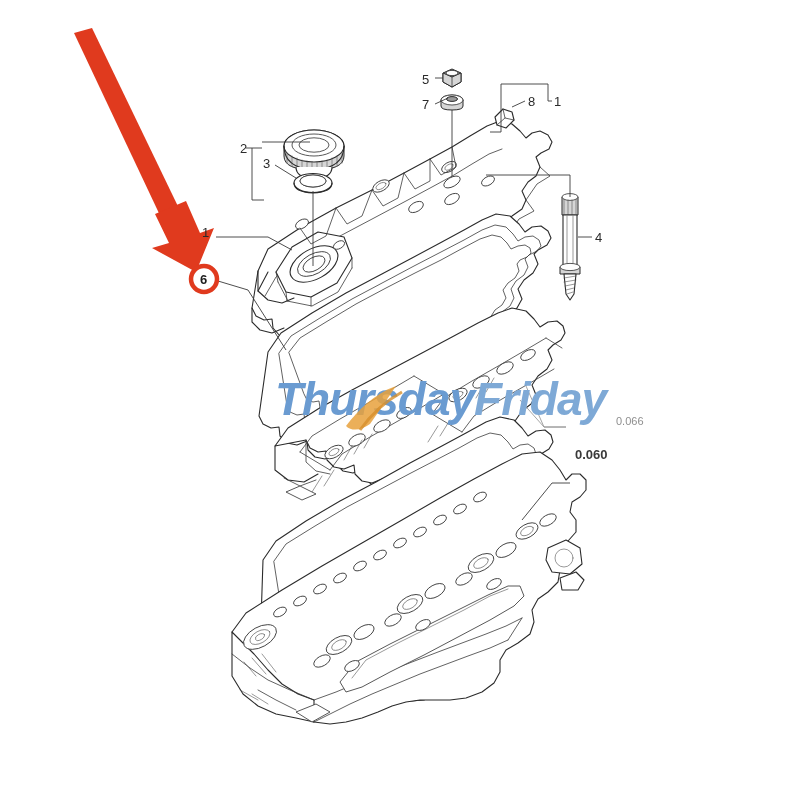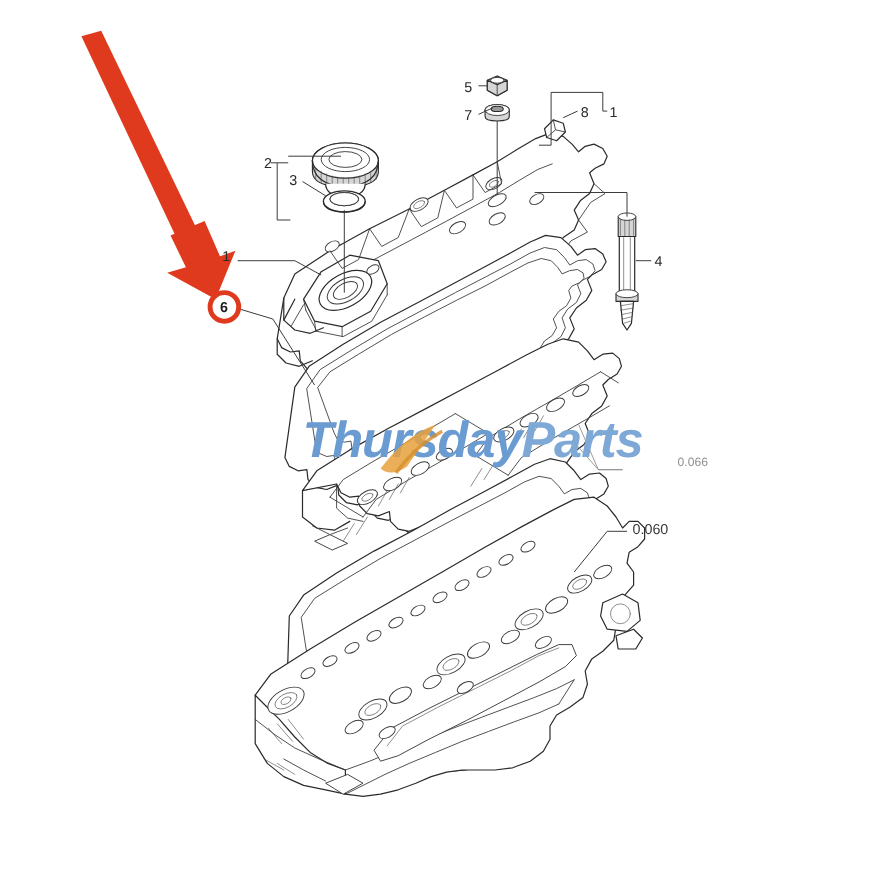--- a/index.html
+++ b/index.html
@@ -437,34 +437,34 @@
 
       <g>
         <path fill="#e03a1e" d="M74,33 L92,28 L200,252 L182,262 Z"></path>
         <path fill="#e03a1e" d="M196,272 L152,248 L169,243 L155,214 L186,201 L200,233 L214,228 Z"></path>
       </g>
       <circle cx="204" cy="279" r="13" fill="#ffffff" stroke="#e03a1e" stroke-width="4.5"></circle>
     </g>
   </svg>
 
   <div class="watermark" style="left:275px; top:372px;">
-    <span style="color:#6a9bd1;">Thursday</span><span style="color:#7ea9d6;">Parts</span>
+    <span style="color:#6a9bd1;">Thursday</span><span style="color:#7ea9d6;">Friday</span>
   </div>
   <svg style="position:absolute;left:340px;top:380px;width:90px;height:60px;pointer-events:none;">
     <path d="M6,46 C18,30 34,14 56,6 C48,18 40,30 30,44 C22,50 12,52 6,46 Z" fill="#e8a13c" opacity="0.85"></path>
     <path d="M20,50 C30,36 44,22 62,12" fill="none" stroke="#d78f2a" stroke-width="3" opacity="0.8"></path>
   </svg>
 
   <div class="callout-label" style="left:240px; top:142px;">2</div>
   <div class="callout-label" style="left:263px; top:157px;">3</div>
   <div class="callout-label" style="left:422px; top:73px;">5</div>
   <div class="callout-label" style="left:422px; top:98px;">7</div>
   <div class="callout-label" style="left:528px; top:95px;">8</div>
   <div class="callout-label" style="left:554px; top:95px;">1</div>
   <div class="callout-label" style="left:595px; top:231px;">4</div>
   <div class="callout-label" style="left:202px; top:226px;">1</div>
 
   <div class="highlight-num" style="left:200px; top:273px; font-weight:bold;">6</div>
 
   <div class="dim-label ghost" style="left:572px; top:416px;margin-left:44px;">0.066</div>
-  <div class="dim-label" style="left:575px; top:474px;">0.060</div>
+  <div class="dim-label" style="left:575px; top:448px;font-weight:bold;">0.060</div>
 
 </div>
 
 </body></html>

